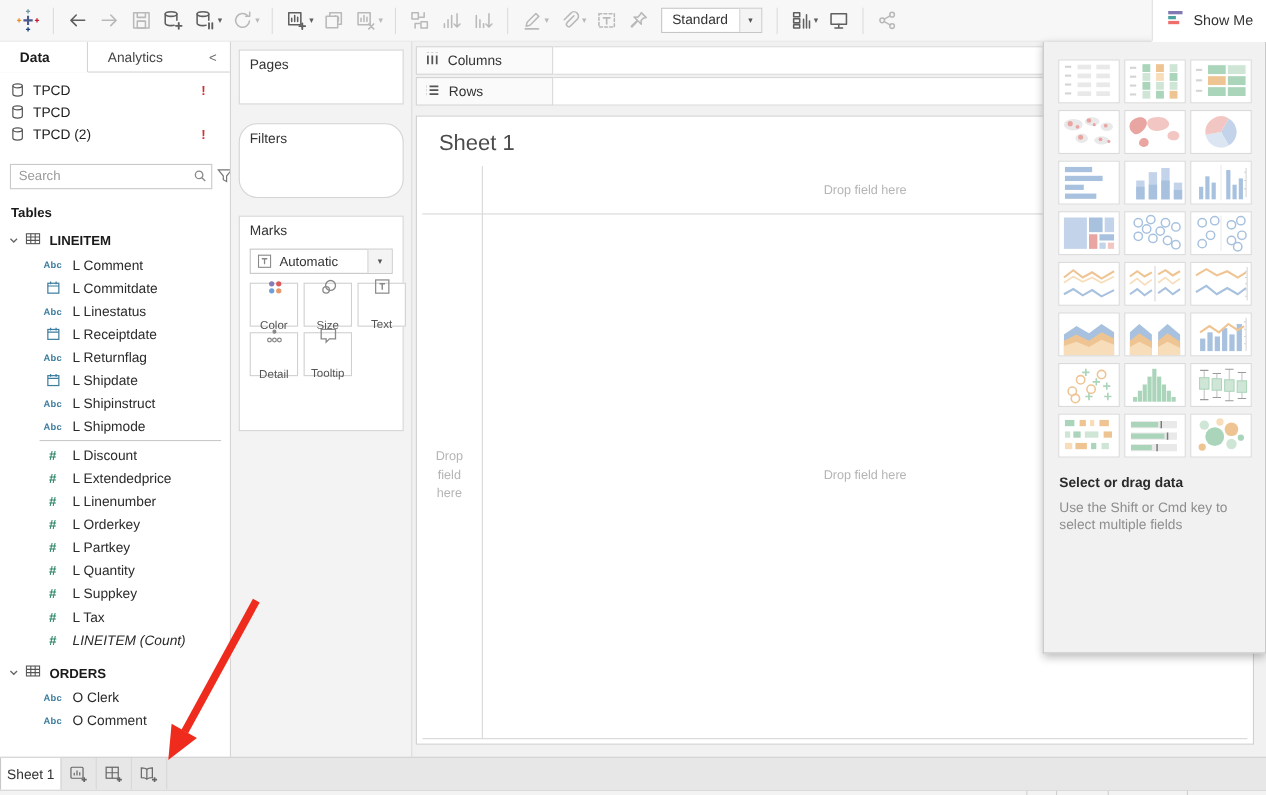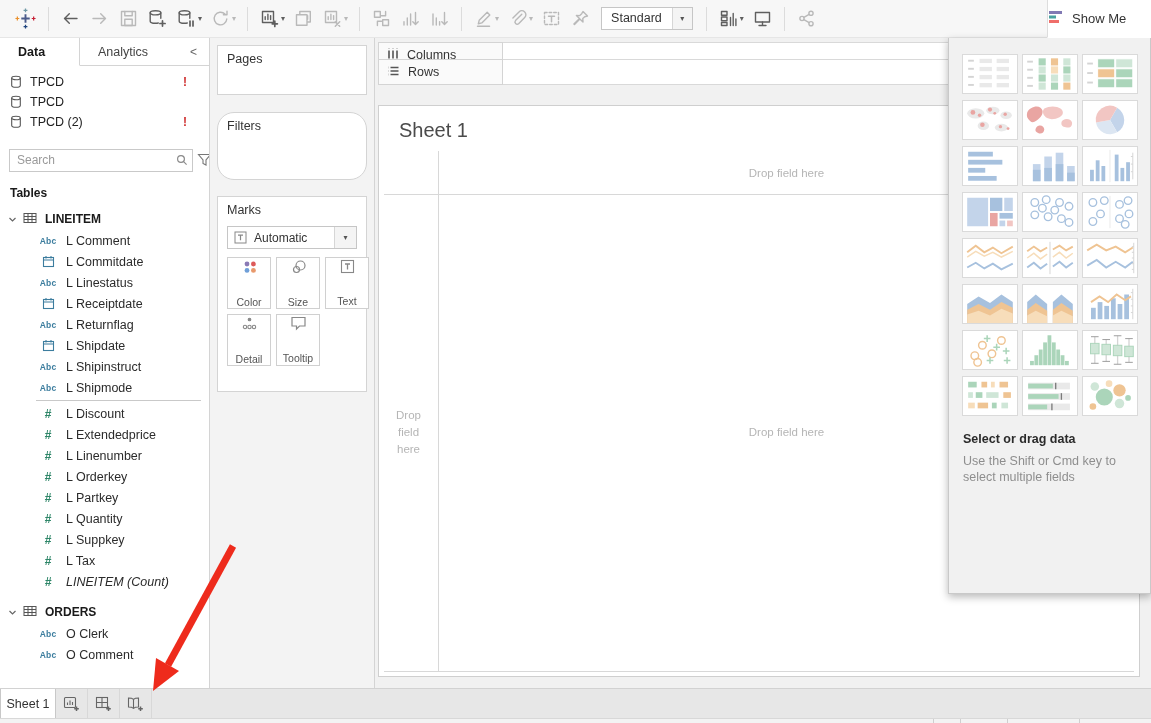--- a/index.html
+++ b/index.html
@@ -12,21 +12,21 @@
     background:#f7f7f7; border-bottom:1px solid #e6e6e6; display:flex; align-items:center; padding-left:10px; }
   .tb-items { display:flex; align-items:center; height:100%; }
   .tb-divider { width:1px; height:24px; background:#dcdcdc; margin:0 7px; }
   .tb-btn { display:flex; align-items:center; justify-content:center; height:28px; padding:0 4px; color:#b9b9b9; cursor:default; }
   .tb-btn.on { color:#5f5f5f; }
   .tb-caret { font-size:8px; margin-left:1px; color:inherit; }
   .tb-select { display:flex; align-items:stretch; height:23px; border:1px solid #c6c6c6; background:#fff; margin:0 6px; }
   .tb-select .val { padding:3px 10px 0 9px; font-size:12.5px; color:#333; min-width:62px; }
   .tb-select .car { width:20px; border-left:1px solid #d6d6d6; background:#f4f4f4; display:flex; align-items:center; justify-content:center; font-size:8px; color:#555; }
   .showme-btn { position:absolute; right:0; top:0; width:104px; height:38px; background:#fff;
-    border-left:1px solid #ddd; border-bottom:1px solid #fff; display:flex; align-items:center; gap:8px; padding-left:0; z-index:40; }
+    border-left:1px solid #ddd; border-bottom:1px solid #fff; display:flex; align-items:center; gap:8px; padding-left:13px; z-index:40; }
   .showme-btn span.lbl { font-size:13px; color:#333; }
 
   
   .sidebar { position:absolute; left:0; top:38px; width:210px; height:650px; background:#fff;
     border-right:1px solid #d4d4d4; overflow:hidden; }
   .pane-tabs { display:flex; height:28px; border-bottom:1px solid #d4d4d4; font-size:12.5px; }
   .ptab { display:flex; align-items:center; padding-left:18px; }
   .ptab.data { width:80px; font-weight:bold; color:#1a1a1a; border-right:1px solid #d4d4d4; border-bottom:1px solid #fff; margin-bottom:-1px; background:#fff; }
   .ptab.analytics { width:106px; color:#444; }
   .pane-collapse { margin-left:auto; padding-right:12px; display:flex; align-items:center; color:#666; font-size:12px; }
@@ -57,29 +57,29 @@
     border-right:1px solid #d4d4d4; padding:7px 7px; }
   .card { background:#fff; border:1px solid #d4d4d4; padding:6px 9px; font-size:12.5px; color:#333; }
   .card.pages { height:50px; }
   .card.filters { height:68px; margin-top:17px;border-radius:17px; }
   .card.marks { height:196px; margin-top:16px; }
   .marks-dd { margin-top:9px; height:23px; border:1px solid #c6c6c6; display:flex; align-items:stretch; background:#fff; }
   .marks-dd .ic { display:flex; align-items:center; padding-left:6px; color:#777; }
   .marks-dd .val { flex:1; display:flex; align-items:center; padding-left:7px; font-size:12px; color:#333; }
   .marks-dd .car { width:22px; border-left:1px solid #d6d6d6; background:#f4f4f4; display:flex; align-items:center; justify-content:center; font-size:8px; color:#555; }
   .marks-grid { margin-top:8px; display:grid; grid-template-columns:repeat(3,44px); gap:5px; }
-  .mark-btn { width:44px; height:52px; border:1px solid #d0d0d0; background:#fff; display:flex; flex-direction:column; align-items:center; justify-content:center; gap:18px;text-align:center; }
+  .mark-btn { width:44px; height:40px; border:1px solid #d0d0d0; background:#fff; display:flex; flex-direction:column; align-items:center; justify-content:center; gap:18px;text-align:center; }
   .mark-btn .mlbl { font-size:10.5px; color:#555; }
 
   
   .canvas { position:absolute; left:375px; top:38px; width:776px; height:650px; background:#f1f1f1; }
   .shelf { position:absolute; left:3px; height:26px; display:flex; }
   .shelf .head { width:125px; background:#fafafa; border:1px solid #d4d4d4; display:flex; align-items:center; gap:8px; padding-left:8px; font-size:12.5px; color:#333; }
   .shelf .track { width:446px; background:#fff; border:1px solid #d9d9d9; border-left:none; }
-  .shelf.cols { top:4px; } .shelf.rows { top:21px; }
+  .shelf.cols { top:4px; } .shelf.rows { top:32px; }
   .sheet { position:absolute; left:3px; top:67px; width:762px; height:572px; background:#fff; border:1px solid #cfcfcf; }
   .sheet-title { position:absolute; left:20px; top:13px; font-size:20px; font-weight:300; color:#4b4b4b; }
   .vline { position:absolute; left:59px; top:45px; height:521px; width:1px; background:#d8d8d8; }
   .hline1 { position:absolute; left:5px; right:5px; top:88px; height:1px; background:#d8d8d8; }
   .hline2 { position:absolute; left:5px; right:5px; top:565px; height:1px; background:#d8d8d8; }
   .drop-top { position:absolute; left:60px; right:5px; top:45px; height:43px; display:flex; align-items:center; justify-content:center; }
   .drop-main { position:absolute; left:60px; right:5px; top:89px; bottom:7px; display:flex; align-items:center; justify-content:center; }
   .drop-left { position:absolute; left:0; width:59px; top:89px; bottom:7px; display:flex; flex-direction:column; align-items:center; justify-content:center; line-height:17px; text-align:center; }
   .drop-hint { font-size:11.5px; color:#b5b5b5; }
 

